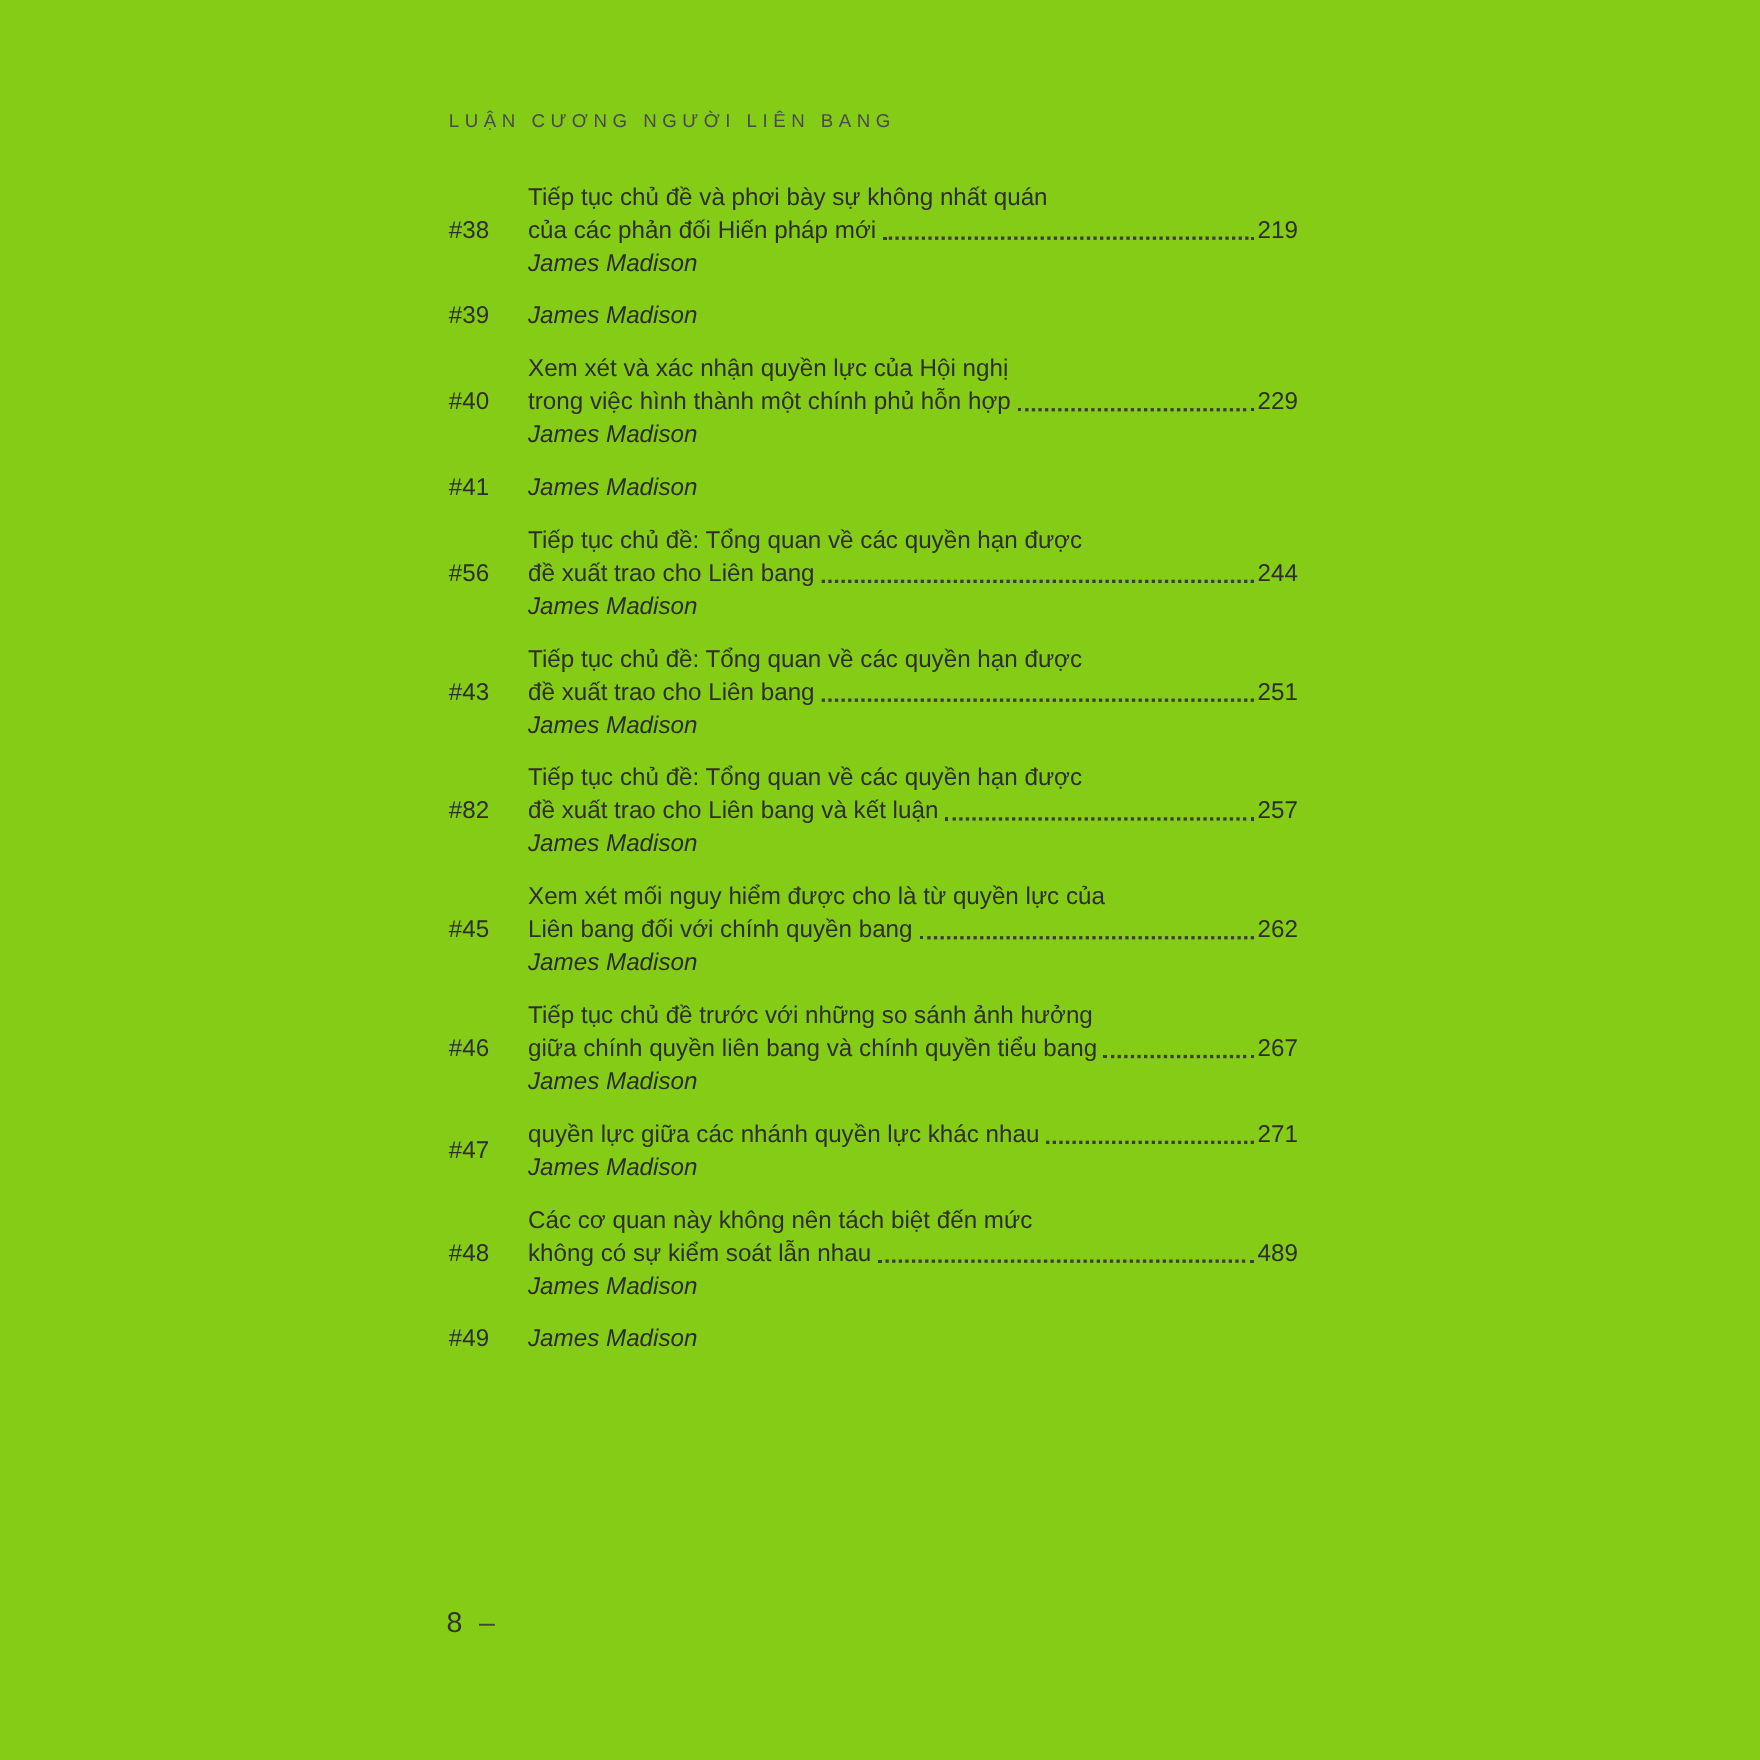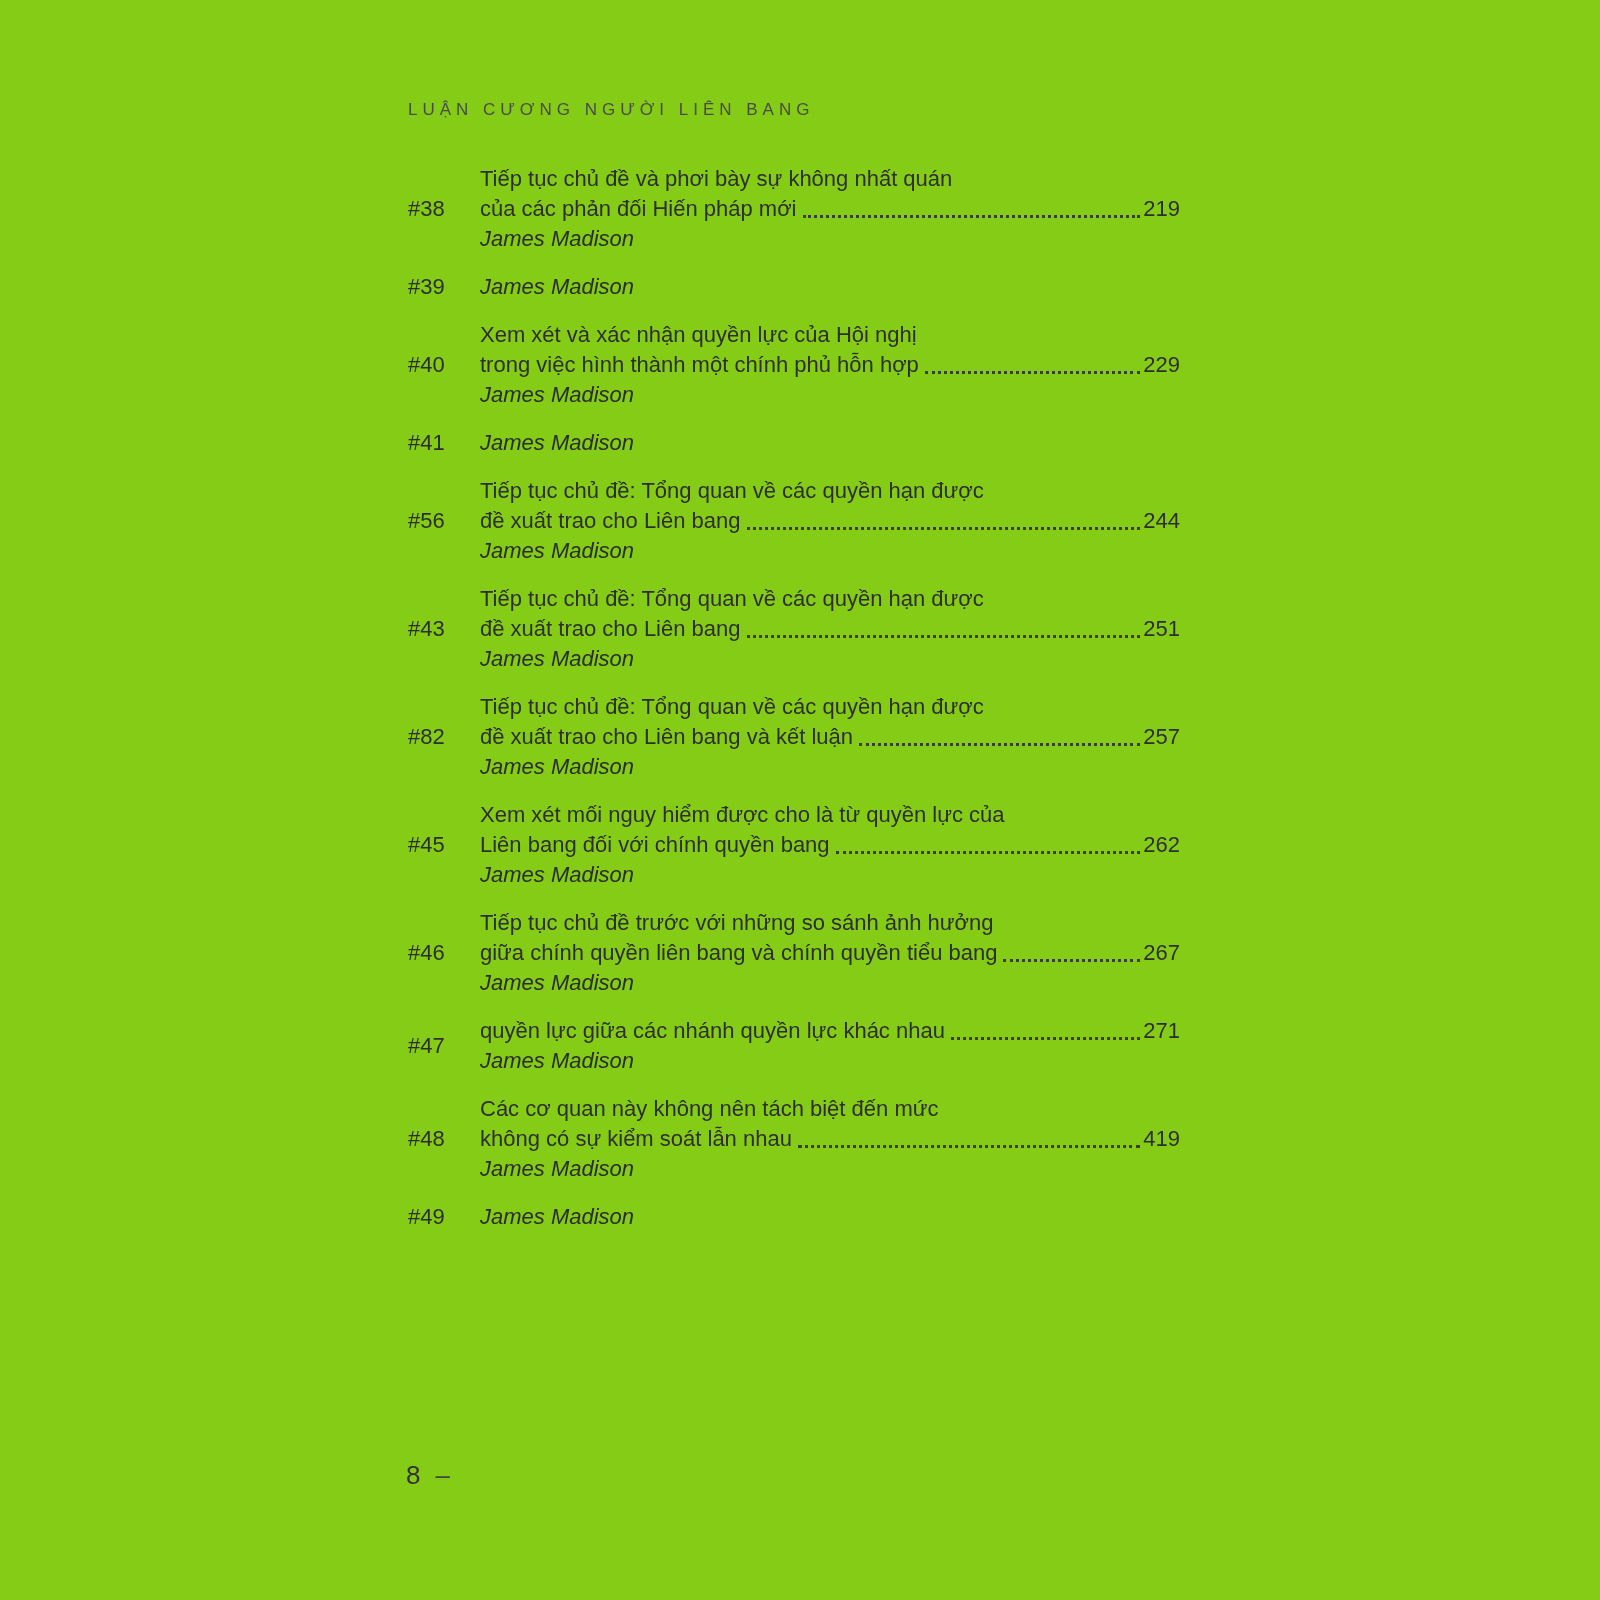--- a/index.html
+++ b/index.html
@@ -205,21 +205,21 @@
     </div>
   </div>
 
   <div class="entry">
     <div class="num">#48</div>
     <div class="body">
       <div class="line">Các cơ quan này không nên tách biệt đến mức</div>
           <div class="line last">
             <span class="t">không có sự kiểm soát lẫn nhau</span>
             <span class="dots"></span>
-            <span class="pg">419</span>
+            <span class="pg">489</span>
           </div>
           <div class="author">James Madison</div>
     </div>
   </div>
 
   <div class="entry">
     <div class="num">#49</div>
     <div class="body">
           <div class="author">James Madison</div>
     </div>

